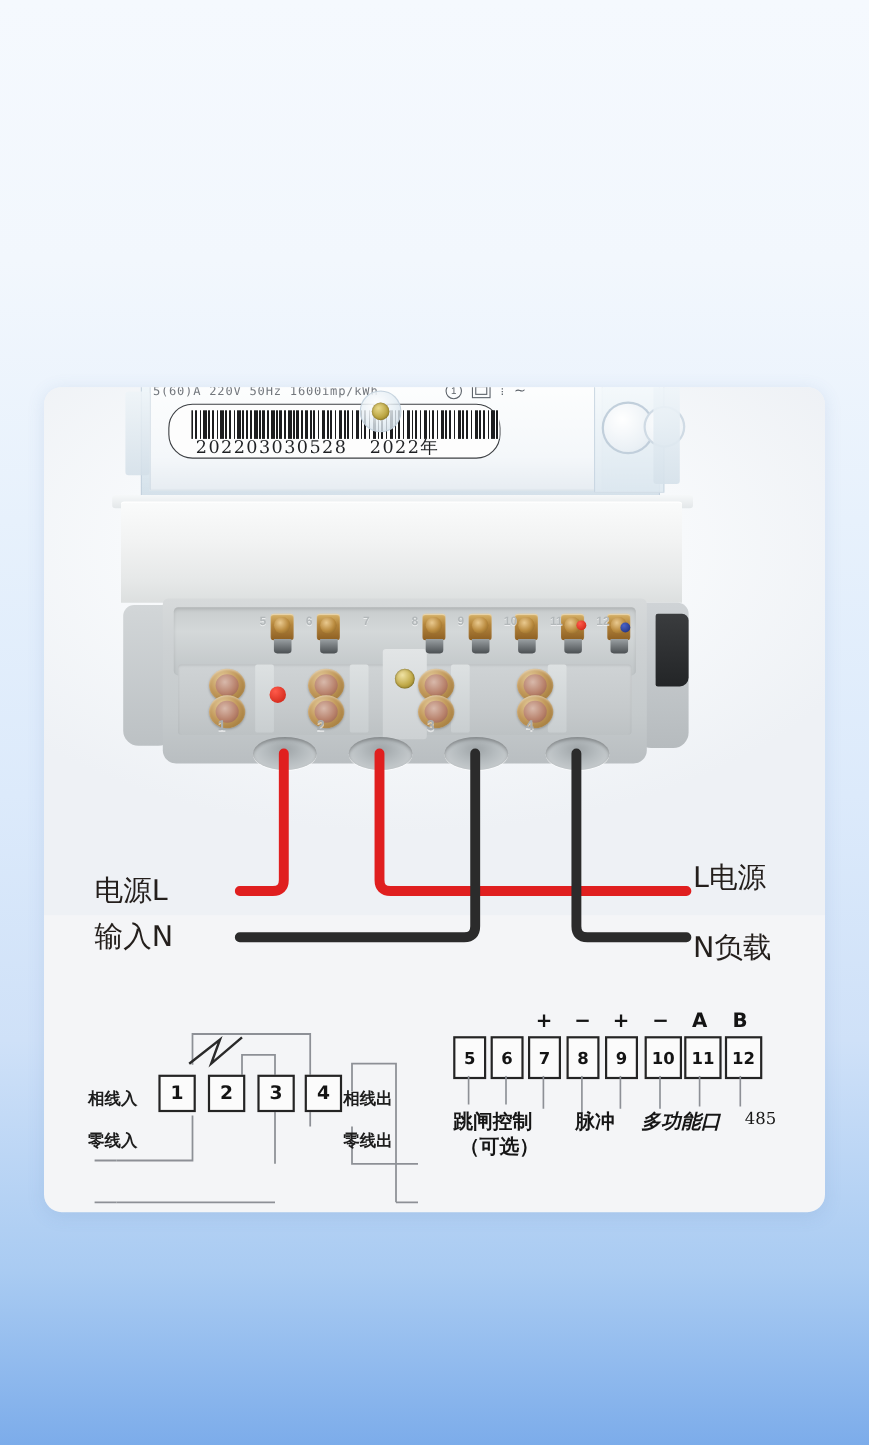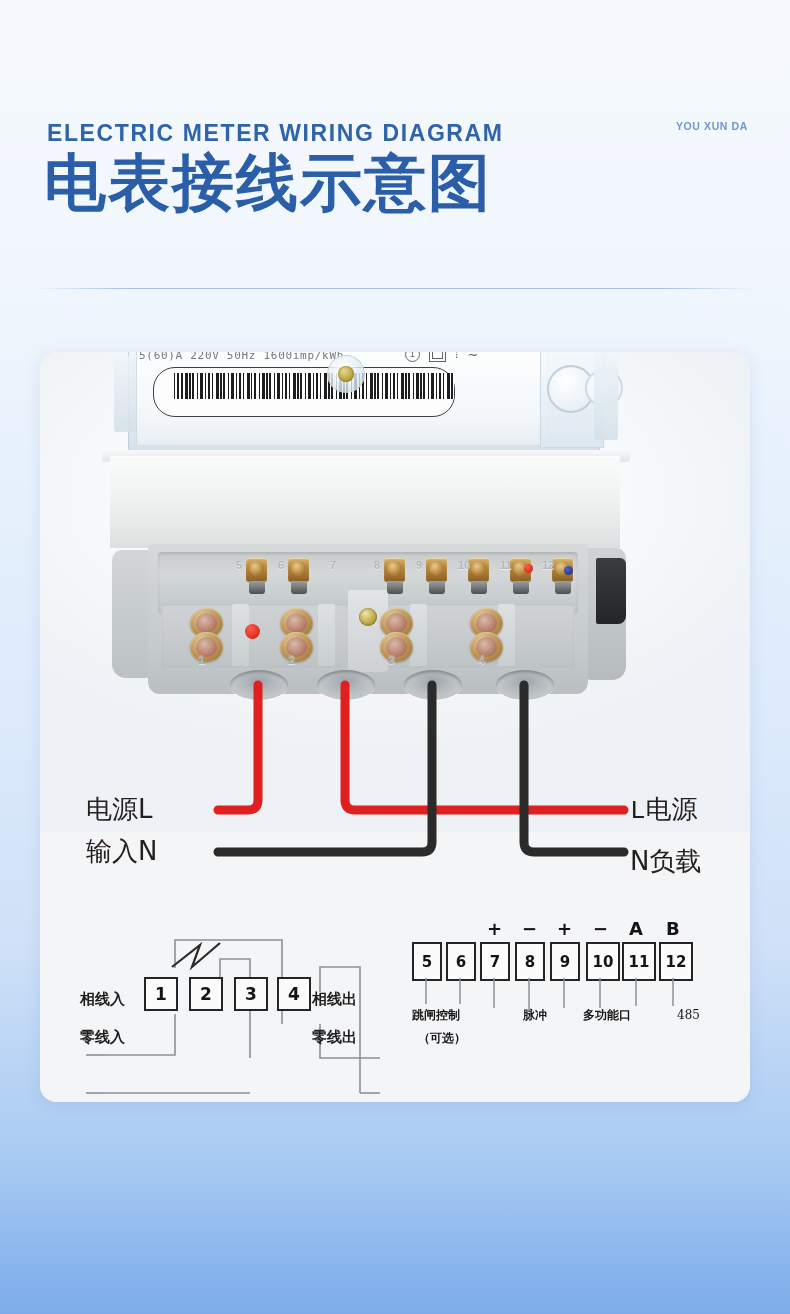--- a/index.html
+++ b/index.html
@@ -254,53 +254,51 @@
     display:flex;align-items:center;justify-content:center;
     font-size:17px;font-weight:bold;color:#141414;
     font-family:"DejaVu Sans","Liberation Sans",sans-serif;
   }
   .box.sm{font-size:15px;}
   .legend-sign{
     position:absolute;font-size:18px;font-weight:bold;color:#141414;
     font-family:"DejaVu Sans","Liberation Sans",sans-serif;
   }
   .legend-lbl{
-    position:absolute;font-size:12px;font-weight:bold;color:#161616;white-space:nowrap;
+    position:absolute;font-size:18px;font-weight:bold;color:#161616;white-space:nowrap;
     font-family:"DejaVu Serif","Liberation Serif",serif;
   }
-  .legend-lbl.num{font-family:"DejaVu Serif","Liberation Serif",serif;font-weight:normal;font-size:12px;}
+  .legend-lbl.num{font-family:"DejaVu Serif","Liberation Serif",serif;font-weight:normal;font-size:15px;}
 </style>
 </head>
 <body>
 
 <div id="page">
 
-  <div id="header">
-    <div id="eng-title">ELECTRIC METER WIRING DIAGRAM</div>
-    <div id="brand">YOU XUN DA</div>
-    <div id="cn-title">电表接线示意图</div>
-    <div id="divider"></div>
-  </div>
 
   <div id="card">
     <div class="photo-bg"></div>
 
     <div id="meter">
 
       <div class="cover"></div>
       <div class="cover-inner">
         <div class="spec-line" style="left:2px;top:2px;">5(60)A  220V  50Hz  1600imp/kWh</div>
         <div class="icon-row" style="left:268px;top:0px;">
           <span class="ic-circle">1</span>
           <span class="ic-sq"></span>
           <span class="ic-dots">⁞</span>
           <span style="font-size:13px;">∼</span>
         </div>
         <div class="barcode-box" style="left:16px;top:20px;width:300px;height:48px;">
           <div class="barcode"></div>
+          <div class="barcode-num">
+            <span>202203030528</span>
+            <span style="margin-left:14px;">2022年</span>
+          </div>
         </div>
         <div class="brass-screw" style="left:190px;top:8px;"></div>
       </div>
       <div class="cover-right">
         <div class="seal-ring" style="left:6px;top:18px;"></div>
         <div class="seal-ring2" style="left:44px;top:22px;"></div>
       </div>
 
       <div class="side-tab-l" style="left:74px;top:4px;"></div>
       <div class="side-tab-r" style="left:554px;top:-4px;"></div>
@@ -394,21 +392,21 @@
         <path id="w-live-out" d="M305,333 L305,448 Q305,458 315,458 L584,458" stroke="#e01f1f" stroke-width="9"></path>
 
         <path id="w-neu-in" d="M178,500 L382,500 Q392,500 392,490 L392,333" stroke="#2b2b2b" stroke-width="9"></path>
 
         <path id="w-neu-out" d="M484,333 L484,490 Q484,500 494,500 L584,500" stroke="#2b2b2b" stroke-width="9"></path>
       </g>
     </svg>
 
     <div class="wlabel" style="left:46px;top:440px;">电源L</div>
     <div class="wlabel" style="left:46px;top:482px;">输入N</div>
-    <div class="wlabel" style="left:590px;top:440px;font-family:Liberation Mono, monospace;">L电源</div>
+    <div class="wlabel" style="left:590px;top:428px;">L电源</div>
     <div class="wlabel" style="left:590px;top:492px;">N负载</div>
 
     <svg width="340" height="190" viewBox="0 0 340 190" style="position:absolute;left:20px;top:555px;">
       <g fill="none" stroke="#8d9096" stroke-width="1.6">
         <path d="M115,61 L115,33 L222,33 L222,117"></path>
         <path d="M160,76 L160,52 L190,52 L190,151"></path>
         <path d="M115,107 L115,148 L46,148"></path>
         <path d="M190,186 L46,186"></path>
         <path d="M260,85 L260,60 L300,60 L300,186"></path>
         <path d="M260,117 L260,151 L320,151"></path>
@@ -458,16 +456,16 @@
         <line x1="117" y1="0" x2="117" y2="34"></line>
         <line x1="152" y1="0" x2="152" y2="30"></line>
         <line x1="188" y1="0" x2="188" y2="30"></line>
         <line x1="224" y1="0" x2="224" y2="28"></line>
         <line x1="261" y1="0" x2="261" y2="28"></line>
       </g>
     </svg>
     <div class="legend-lbl" style="left:372px;top:655px;">跳闸控制</div>
     <div class="legend-lbl" style="left:378px;top:678px;">（可选）</div>
     <div class="legend-lbl" style="left:483px;top:655px;">脉冲</div>
-    <div class="legend-lbl" style="left:543px;top:655px;">多功能口</div>
+    <div class="legend-lbl" style="left:543px;top:655px;font-style:italic;">多功能口</div>
     <div class="legend-lbl num" style="left:637px;top:656px;">485</div>
   </div>
 </div>
 
 </body></html>

